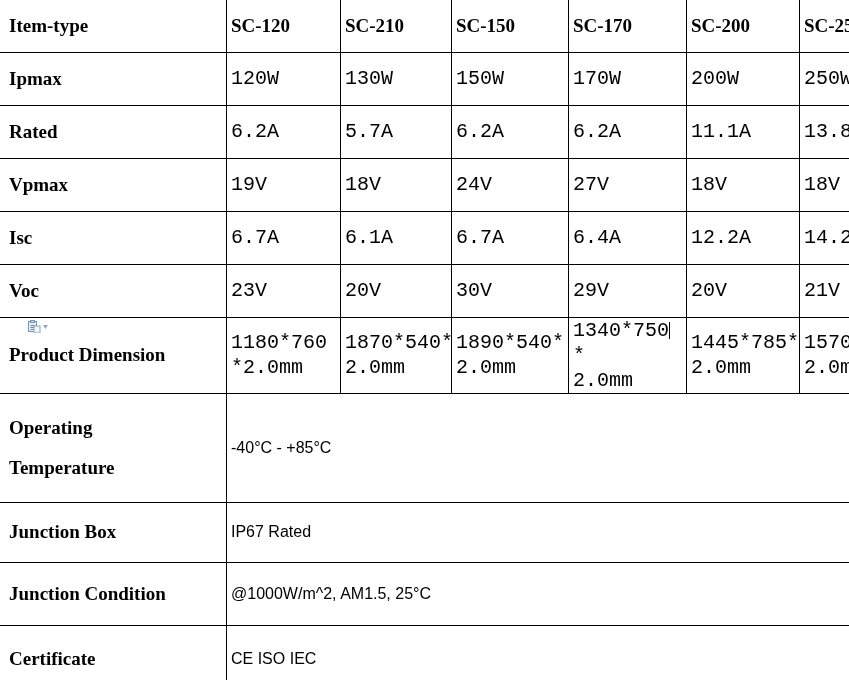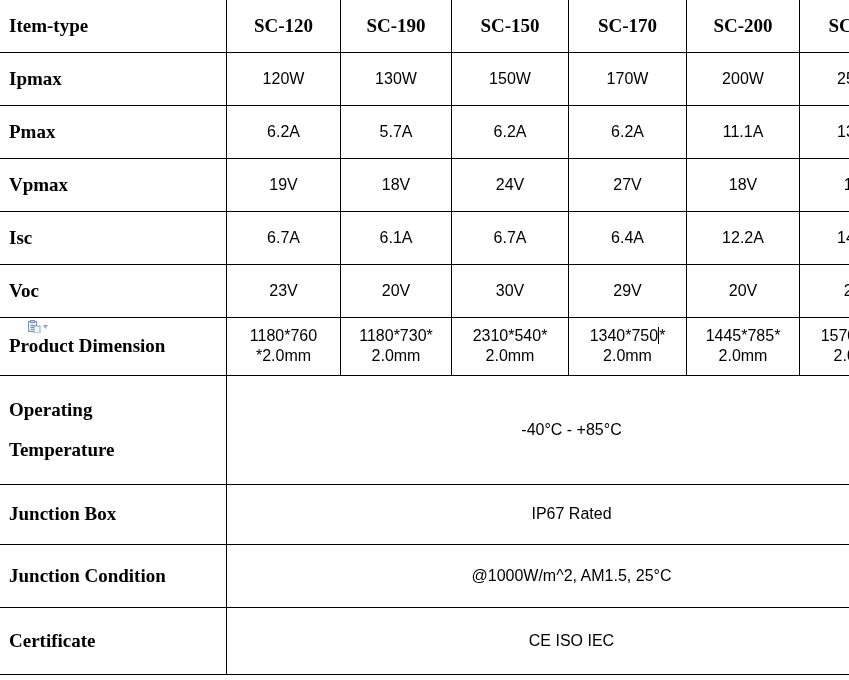--- a/index.html
+++ b/index.html
@@ -18,21 +18,21 @@
   #spec-table {
     border-collapse: collapse;
     table-layout: fixed;
     width: 849px;
   }
 
   #spec-table td {
     border: 1px solid #000000;
     padding: 0 4px;
     vertical-align: middle;
-    text-align: center;
+    text-align: left;
     background: #ffffff;
   }
 
   
   #spec-table tr > td:first-child { border-left: none; }
   #spec-table tr > td:last-child  { border-right: none; }
   #spec-table tr:first-child > td { border-top: none; }
 
   
   .row-label {
@@ -48,22 +48,22 @@
 
   
   .col-head {
     font-family: "Liberation Serif", serif;
     font-weight: bold;
     font-size: 19px;
   }
 
   
   .val {
-    font-family: Liberation Sans, sans-serif;
-    font-size: 16px;
+    font-family: Liberation Mono, monospace;
+    font-size: 20px;
     line-height: 1.25;
   }
 
   .merged-val {
     font-family: "Liberation Sans", sans-serif;
     font-size: 16px;
   }
 
   
   .c1 { width: 105px; }
@@ -114,39 +114,39 @@
 </style>
 </head>
 <body>
 
 <table id="spec-table">
 
   <tbody>
       <tr class="r-head">
     <td class="row-label">Item-type</td>
     <td class="col-head c1">SC-120</td>
-    <td class="col-head c2">SC-190</td>
+    <td class="col-head c2">SC-210</td>
     <td class="col-head c3">SC-150</td>
     <td class="col-head c4">SC-170</td>
     <td class="col-head c5">SC-200</td>
     <td class="col-head c6">SC-250</td>
   </tr>
 
   <tr class="r-std">
     <td class="row-label">Ipmax</td>
     <td class="val c1">120W</td>
     <td class="val c2">130W</td>
     <td class="val c3">150W</td>
     <td class="val c4">170W</td>
     <td class="val c5">200W</td>
     <td class="val c6">250W</td>
   </tr>
 
   <tr class="r-std">
-    <td class="row-label">Pmax</td>
+    <td class="row-label">Rated</td>
     <td class="val c1">6.2A</td>
     <td class="val c2">5.7A</td>
     <td class="val c3">6.2A</td>
     <td class="val c4">6.2A</td>
     <td class="val c5">11.1A</td>
     <td class="val c6">13.8A</td>
   </tr>
 
   <tr class="r-std">
     <td class="row-label">Vpmax</td>
@@ -196,26 +196,26 @@
       </span>
       <span>Product Dimension</span>
     </td>
 
     <td class="val c1">
       <span>1180*760</span><br>
       <span>*2.0mm</span>
     </td>
 
     <td class="val c2">
-      <span>1180*730*</span><br>
+      <span>1870*540*</span><br>
       <span>2.0mm</span>
     </td>
 
     <td class="val c3">
-      <span>2310*540*</span><br>
+      <span>1890*540*</span><br>
       <span>2.0mm</span>
     </td>
 
     <td class="val c4">
       <span class="caret-wrap"><span>1340*750</span><span class="caret"></span><span>*</span></span><br>
       <span>2.0mm</span>
     </td>
 
     <td class="val c5">
       <span>1445*785*</span><br>

